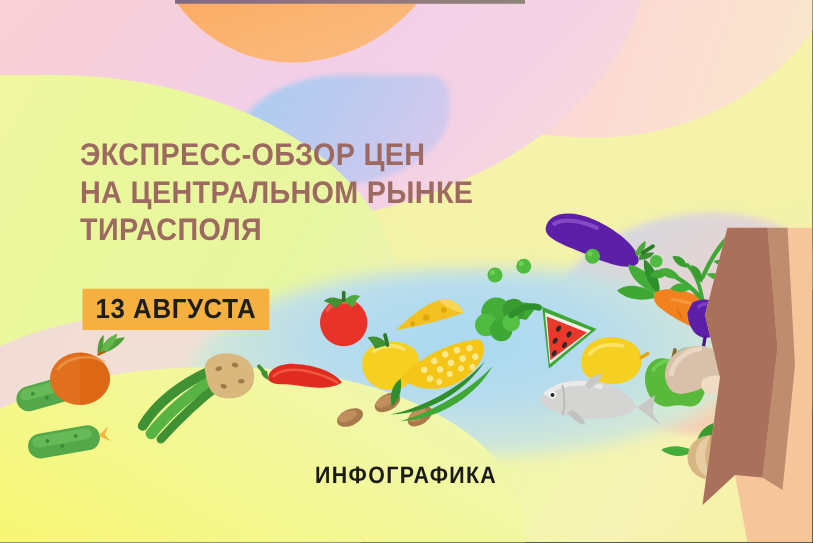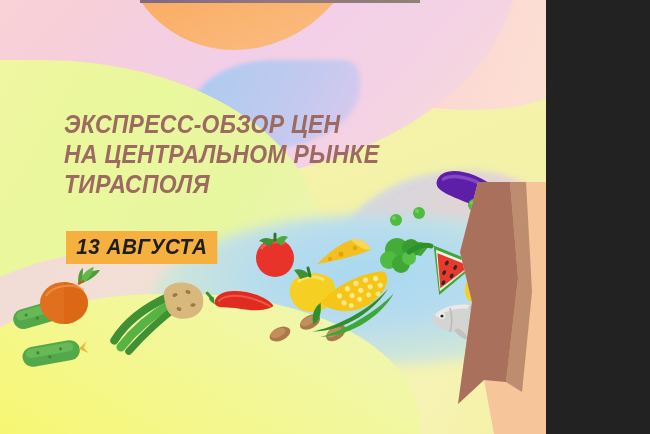--- a/index.html
+++ b/index.html
@@ -1,20 +1,19 @@
 <!DOCTYPE html>
 <html><head>
 <meta charset="utf-8">
 <style>
   html,body{margin:0;padding:0;background:#222;}
   #poster{
-    position:relative;width:546px;height:434px;overflow:hidden;
+    position:relative;width:650px;height:434px;overflow:hidden;
     font-family:"Liberation Sans", sans-serif;
     background:linear-gradient(120deg,#fbe9d8 0%,#f9e6c8 18%,#f6f0a8 40%,#eef8a6 62%,#f6f3b4 82%,#f6f0a0 100%);
-    font-style:italic;
   }
   .layer{position:absolute;inset:0;}
 
   
   .blob{position:absolute;}
 
   #bg-top-pink{
     left:-40px;top:-150px;width:560px;height:330px;
     background:linear-gradient(135deg,#fbd9d2 0%,#f7cfd8 30%,#f2cfe8 55%,#f4d2e4 75%,#fadfd2 100%);
     border-radius:0 0 62% 46% / 0 0 70% 58%;
@@ -469,14 +468,17 @@
   </div>
 
   <div id="title">
     <span class="tl">Экспресс-обзор цен</span>
     <span class="tl">на Центральном рынке</span>
     <span class="tl">Тирасполя</span>
   </div>
 
   <div id="date-badge">13 августа</div>
 
+  <div id="footer-label">
+    <span>Инфографика</span>
+  </div>
 
 </div>
 
 </body></html>

